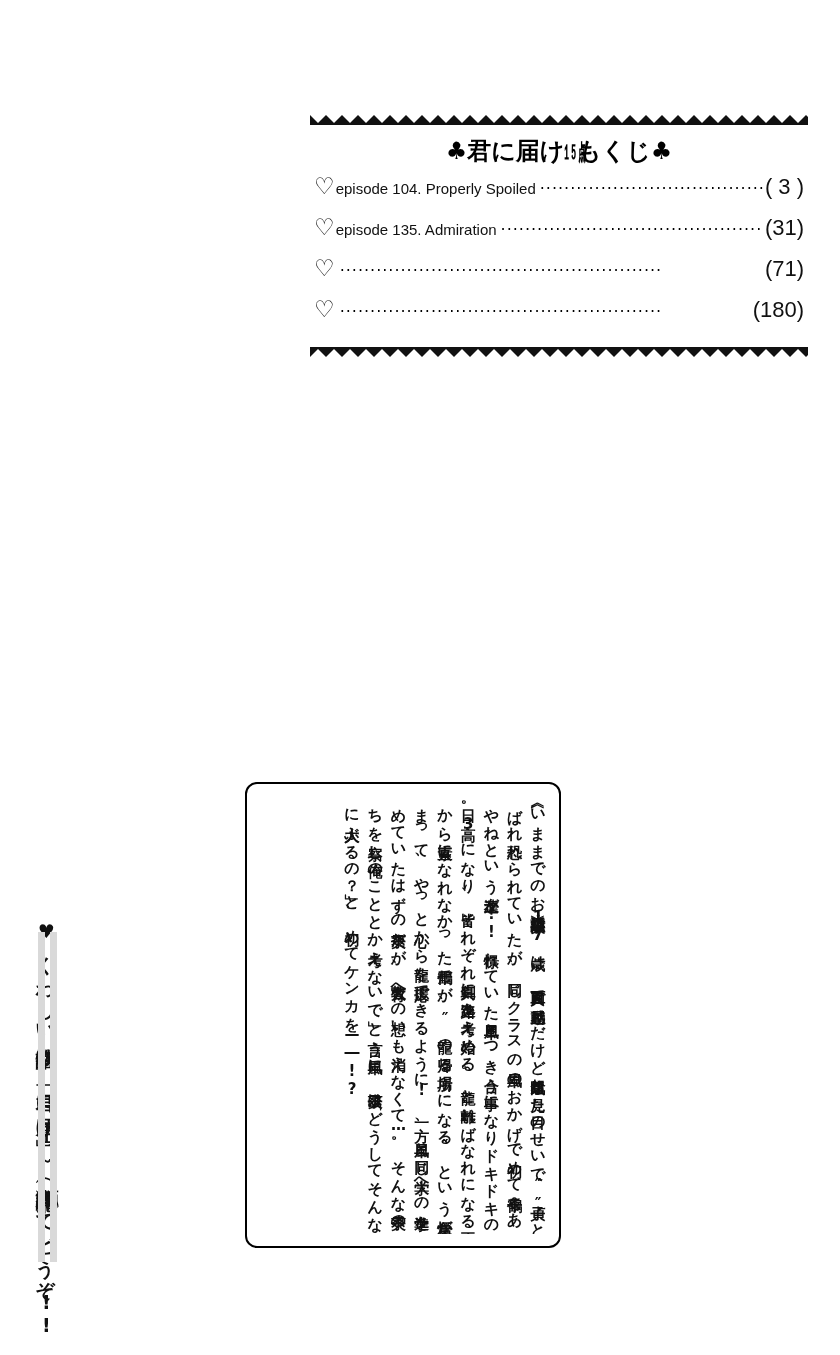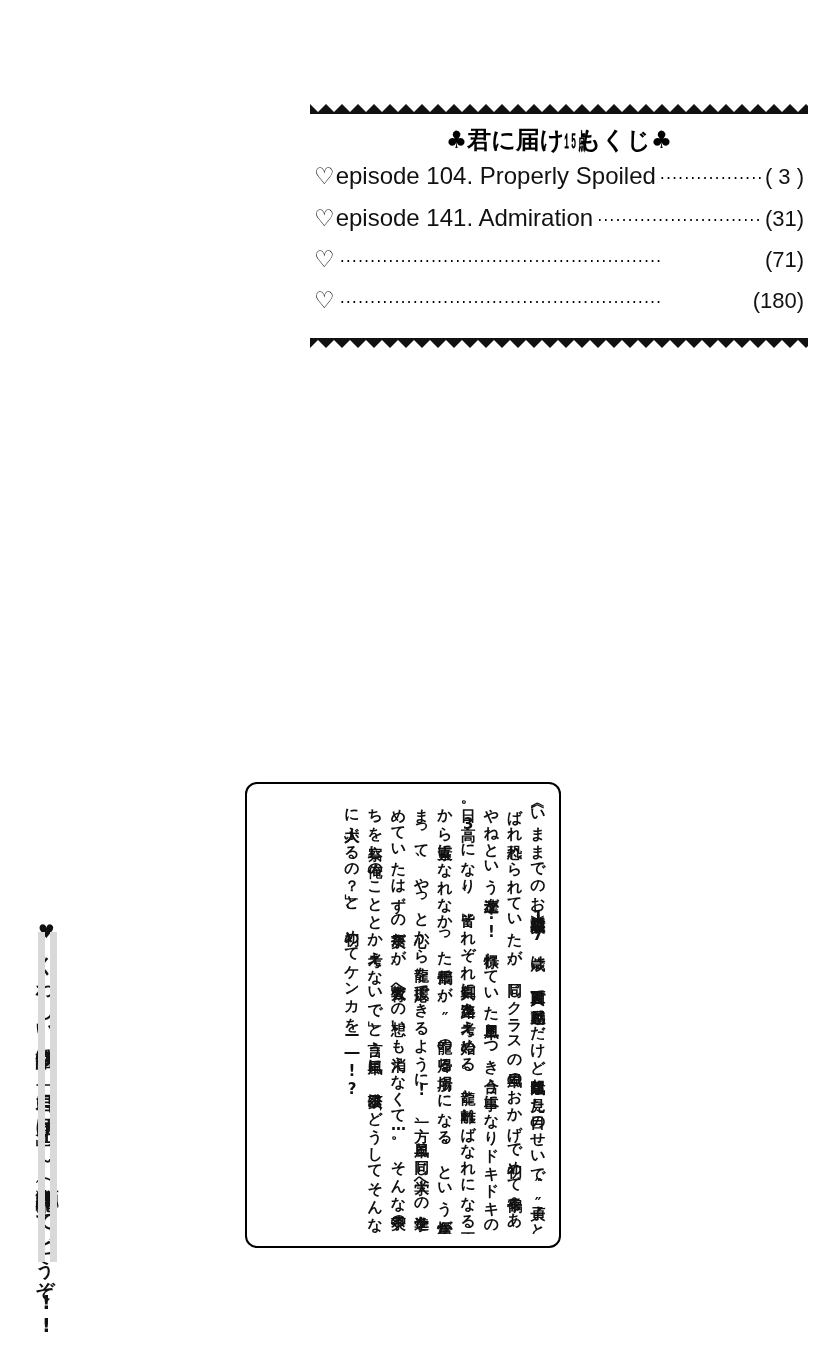--- a/index.html
+++ b/index.html
@@ -13,21 +13,21 @@
     position: relative;
     font-family: "Liberation Serif", serif;
     color: #111111;
     overflow: hidden;
   }
 
   
   #toc {
     position: absolute;
     left: 310px;
-    top: 101px;
+    top: 112px;
     width: 498px;
   }
   .zigzag {
     width: 100%;
     height: 13px;
     display: block;
   }
   .toc-title {
     text-align: center;
     font-family: "DejaVu Sans", sans-serif;
@@ -55,21 +55,21 @@
     white-space: nowrap;
   }
   .toc-item .heart {
     font-size: 23px;
     margin-right: 1px;
     font-family: "DejaVu Sans", sans-serif;
     line-height: 1;
   }
   .toc-item .ep {
     font-family: "Liberation Sans", sans-serif;
-    font-size: 24px;
+    font-size: 15px;
   }
   .toc-item .dots {
     flex: 1;
     overflow: hidden;
     white-space: nowrap;
     font-family: "DejaVu Sans", sans-serif;
     font-size: 16px;
     letter-spacing: 1px;
     margin: 0 2px 0 4px;
     color: #000;
@@ -162,21 +162,21 @@
 
   <ul class="toc-list">
     <li class="toc-item">
       <span class="heart">♡</span>
       <span class="ep">episode 104. Properly Spoiled</span>
       <span class="dots">····················································</span>
       <span class="pg">( 3 )</span>
     </li>
     <li class="toc-item">
       <span class="heart">♡</span>
-      <span class="ep">episode 141. Admiration</span>
+      <span class="ep">episode 135. Admiration</span>
       <span class="dots">·····················································</span>
       <span class="pg">(31)</span>
     </li>
     <li class="toc-item">
       <span class="heart">♡</span>
       <span class="dots">·····················································</span>
       <span class="pg">(71)</span>
     </li>
     <li class="toc-item">
       <span class="heart">♡</span>

